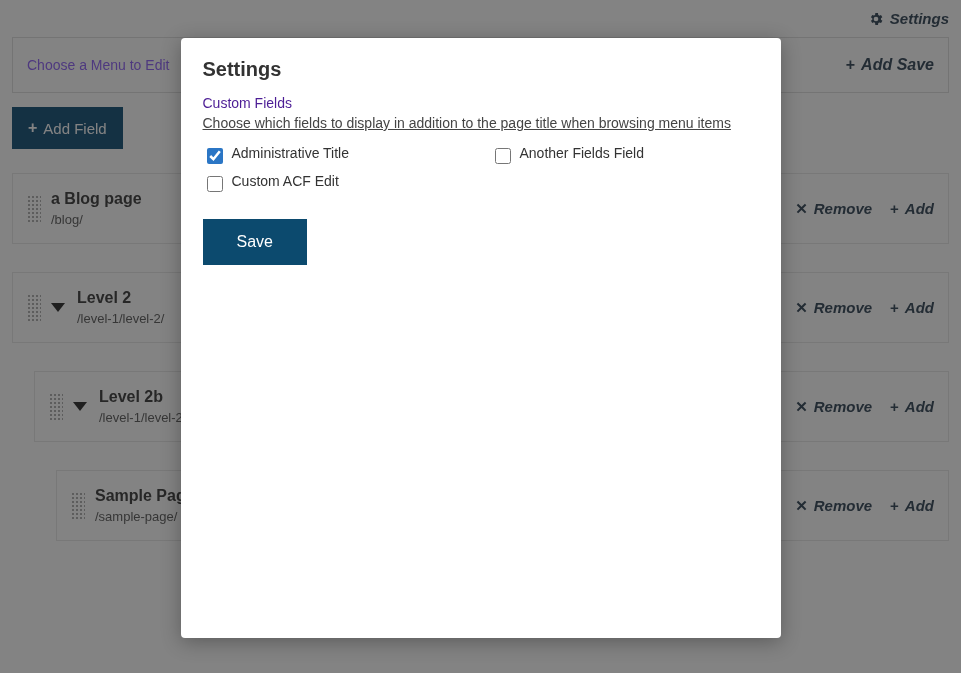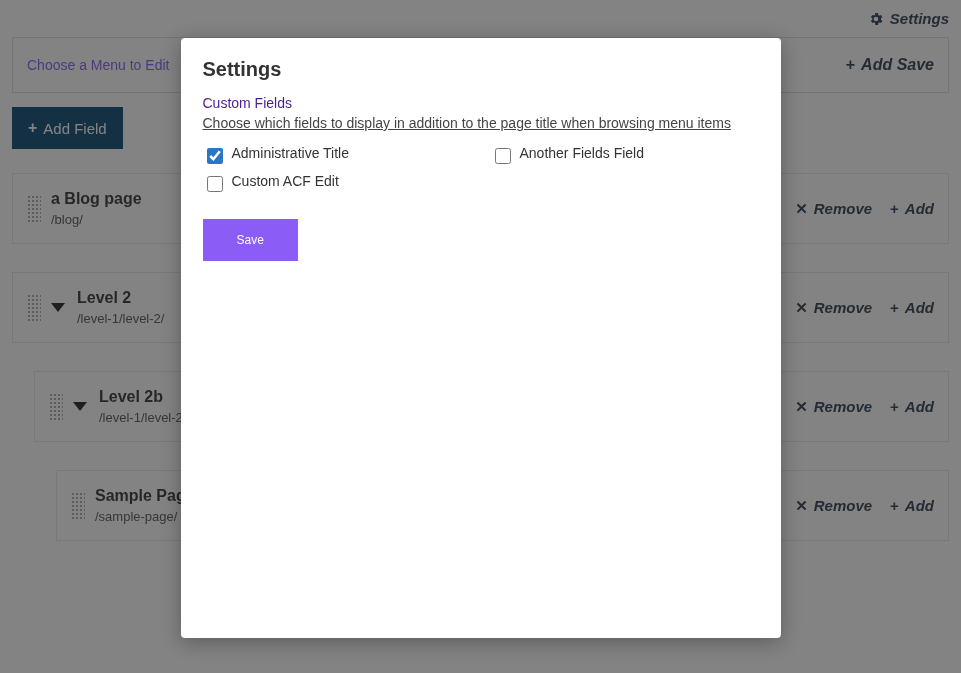--- a/index.html
+++ b/index.html
@@ -114,25 +114,25 @@
     row-gap: 6px;
     font-size: 14px;
     margin-bottom: 24px;
   }
   .field-opt { display: flex; align-items: flex-start; gap: 6px; }
   .field-opt input[type=checkbox] {
     width: 16px; height: 16px;
     accent-color: #2b76c5;
   }
   .save-btn {
-    background: #8b5cf6;
+    background: #0c4a6e;
     color: #fff;
     border: none;
     padding: 14px 34px;
-    font-size: 12px;
+    font-size: 16px;
     cursor: pointer;
   }
 </style>
 </head>
 <body>
 
 <div class="bg">
   <div class="top-bar">
     <span style="display:inline-flex;align-items:center;gap:6px;">
       <svg viewBox="0 0 24 24">

